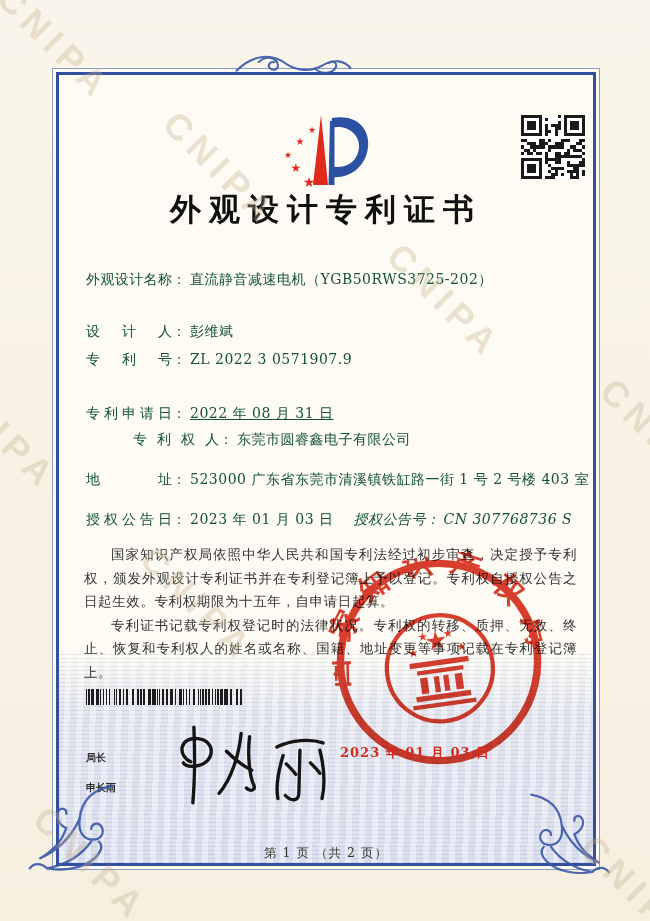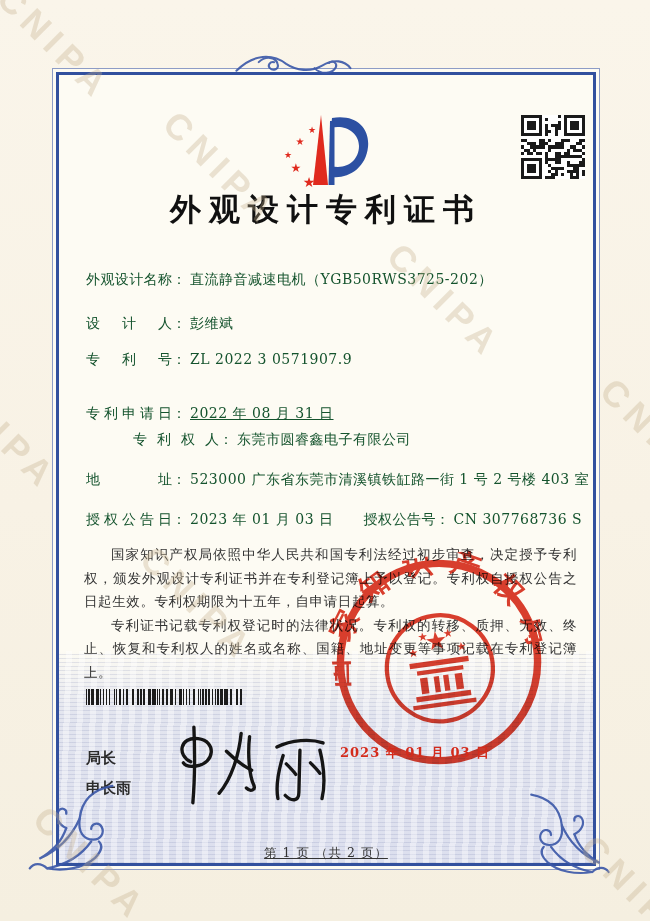--- a/index.html
+++ b/index.html
@@ -29,38 +29,38 @@
   .logo{position:absolute;left:221px;top:45px;width:95px;height:75px;}
   .title{position:absolute;left:0;right:0;top:120px;text-align:center;
          font-size:31px;font-weight:bold;color:#101010;letter-spacing:8px;}
 
   
   .fields{position:absolute;left:33px;top:202px;right:24px;}
   .frow{position:absolute;left:0;right:0;height:22px;font-size:14px;color:#14532d;white-space:nowrap;}
   .flabel{display:inline-block;width:86px;text-align:justify;text-align-last:justify;vertical-align:top;}
   .fcolon{display:inline-block;margin-right:4px;}
   .fvalue{letter-spacing:0.5px;}
-  .fgroup2{display:inline-block;margin-left:30px;}
+  .fgroup2{display:inline-block;margin-left:20px;font-style:italic;}
 
   
   .paras{position:absolute;left:31px;right:22px;top:474px;font-size:13.5px;color:#333;
          line-height:23.5px;text-align:justify;letter-spacing:0.6px;}
   .paras p{margin:0;text-indent:2em;}
 
   
   .barcode{position:absolute;left:33px;top:620px;width:158px;height:16px;}
   .signer{position:absolute;left:33px;top:674px;font-family:"DejaVu Sans","Liberation Sans",sans-serif;
-          font-size:15px;font-weight:600;color:#2c2c2c;line-height:30px;}
+          font-size:10px;font-weight:600;color:#2c2c2c;line-height:30px;}
   .signature{position:absolute;left:103px;top:655px;width:185px;height:84px;}
   .seal{position:absolute;left:333px;top:556px;width:212px;height:212px;
         transform:rotate(-8deg);mix-blend-mode:multiply;opacity:0.93;z-index:4;}
   .seal-date{position:absolute;left:330px;top:744px;width:170px;text-align:center;
              color:#d42b1c;font-size:13px;font-weight:bold;letter-spacing:1px;z-index:5;}
   .page-info{position:absolute;left:0;right:0;top:776px;text-align:center;
-             font-size:12.5px;color:#333;letter-spacing:1px;text-decoration:underline;}
+             font-size:12.5px;color:#333;letter-spacing:1px;}
   .note{position:absolute;left:0;right:0;top:879px;text-align:center;
         font-size:13.5px;color:#2f2f2f;letter-spacing:2px;z-index:3;}
 
   .ornament{position:absolute;z-index:5;pointer-events:none;}
   .orn-top{left:233px;top:42px;width:120px;height:42px;}
   .orn-bl{left:24px;top:780px;width:96px;height:100px;}
   .orn-br{left:524px;top:788px;width:90px;height:96px;transform:scaleX(-1);}
 </style>
 </head>
 <body>
@@ -226,21 +226,21 @@
         <text x="35" y="73" font-size="14">★</text>
       </g>
     </svg>
 
     <div class="title">外观设计专利证书</div>
 
     <div class="fields">
       <div class="frow" style="top:0px;">
         <span class="flabel">外观设计名称</span><span class="fcolon">：</span><span class="fvalue">直流静音减速电机（YGB50RWS3725-202）</span>
       </div>
-      <div class="frow" style="top:44px;">
+      <div class="frow" style="top:52px;">
         <span class="flabel">设计人</span><span class="fcolon">：</span><span class="fvalue">彭维斌</span>
       </div>
       <div class="frow" style="top:80px;">
         <span class="flabel">专利号</span><span class="fcolon">：</span><span class="fvalue">ZL 2022 3 0571907.9</span>
       </div>
       <div class="frow" style="top:134px;text-decoration:underline;">
         <span class="flabel">专利申请日</span><span class="fcolon">：</span><span class="fvalue">2022 年 08 月 31 日</span>
       </div>
       <div class="frow" style="top:160px;margin-left:47px;">
         <span class="flabel">专利权人</span><span class="fcolon">：</span><span class="fvalue">东莞市圆睿鑫电子有限公司</span>

